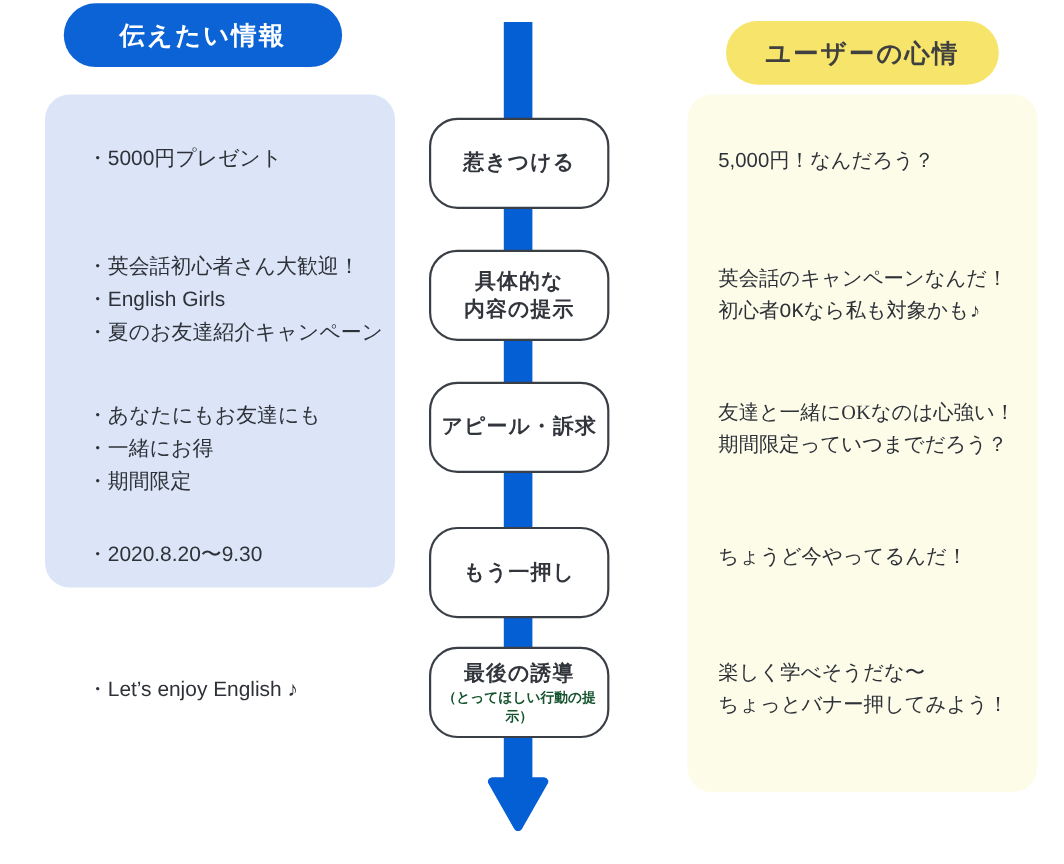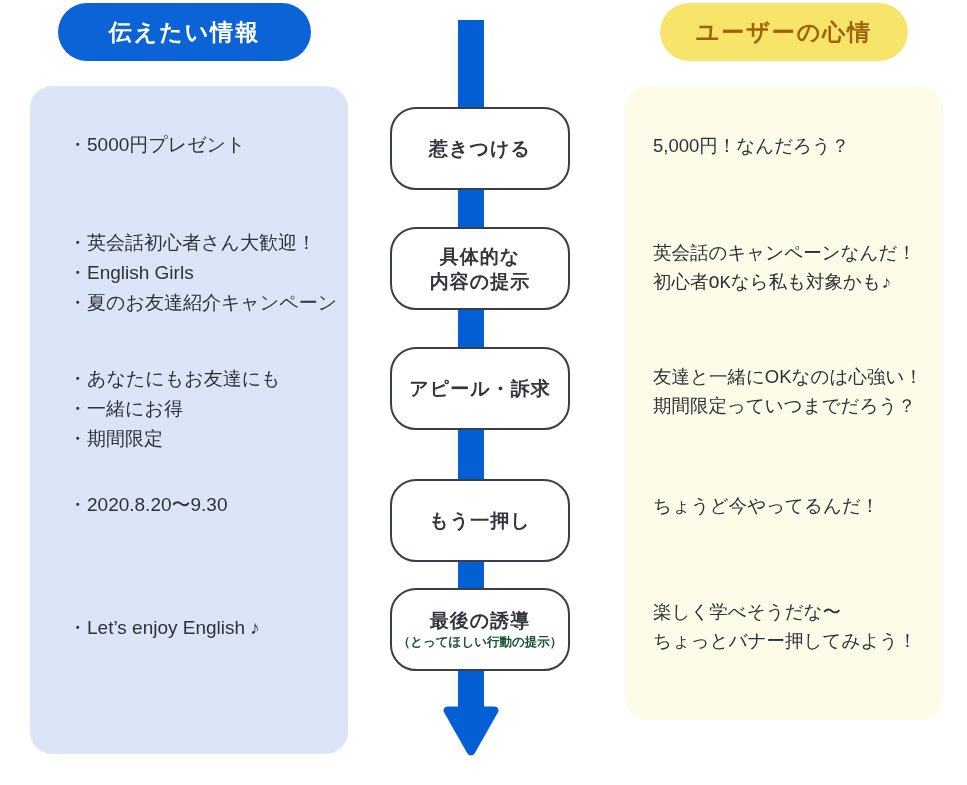--- a/index.html
+++ b/index.html
@@ -31,36 +31,36 @@
   #badge-left {
     left: 58px;
     top: 3px;
     width: 253px;
     background: #0b63d6;
     color: #ffffff;
     text-align: center;
   }
   #badge-right {
     left: 660px;
-    top: 3px;
+    top: 19px;
     width: 248px;
     background: #f7e56b;
-    color: #a16207;
+    color: #404040;
   }
 
   
   .panel {
     position: absolute;
     border-radius: 22px;
   }
   #panel-left {
-    left: 30px;
+    left: 41px;
     top: 86px;
     width: 318px;
-    height: 668px;
+    height: 448px;
     background: #dbe5f7;
   }
   #panel-right {
     left: 625px;
     top: 86px;
     width: 318px;
     height: 634px;
     background: #fdfce9;
   }
 
@@ -101,21 +101,21 @@
     top: 704px;
     width: 56px;
     height: 56px;
   }
   #arrowhead svg { display: block; }
 
   
   .stage {
     position: absolute;
     left: 390px;
-    width: 180px;
+    width: 164px;
     background: #ffffff;
     border: 2.2px solid #3a3f46;
     border-radius: 26px;
     display: flex;
     flex-direction: column;
     align-items: center;
     justify-content: center;
     box-sizing: border-box;
   }
   .stage-label {
@@ -208,21 +208,21 @@
 
   <div class="row" style="top:45px;">
     <div class="line">5,000円！なんだろう？</div>
   </div>
 
   <div class="row" style="top:154px;font-family:Liberation Mono, monospace;">
     <div class="line">英会話のキャンペーンなんだ！</div>
     <div class="line">初心者OKなら私も対象かも♪</div>
   </div>
 
-  <div class="row" style="top:276px;">
+  <div class="row" style="top:276px;font-family:Liberation Serif, serif;">
     <div class="line">友達と一緒にOKなのは心強い！</div>
     <div class="line">期間限定っていつまでだろう？</div>
   </div>
 
   <div class="row" style="top:405px;">
     <div class="line">ちょうど今やってるんだ！</div>
   </div>
 
   <div class="row" style="top:512px;font-family:Liberation Serif, serif;">
     <div class="line">楽しく学べそうだな〜</div>

